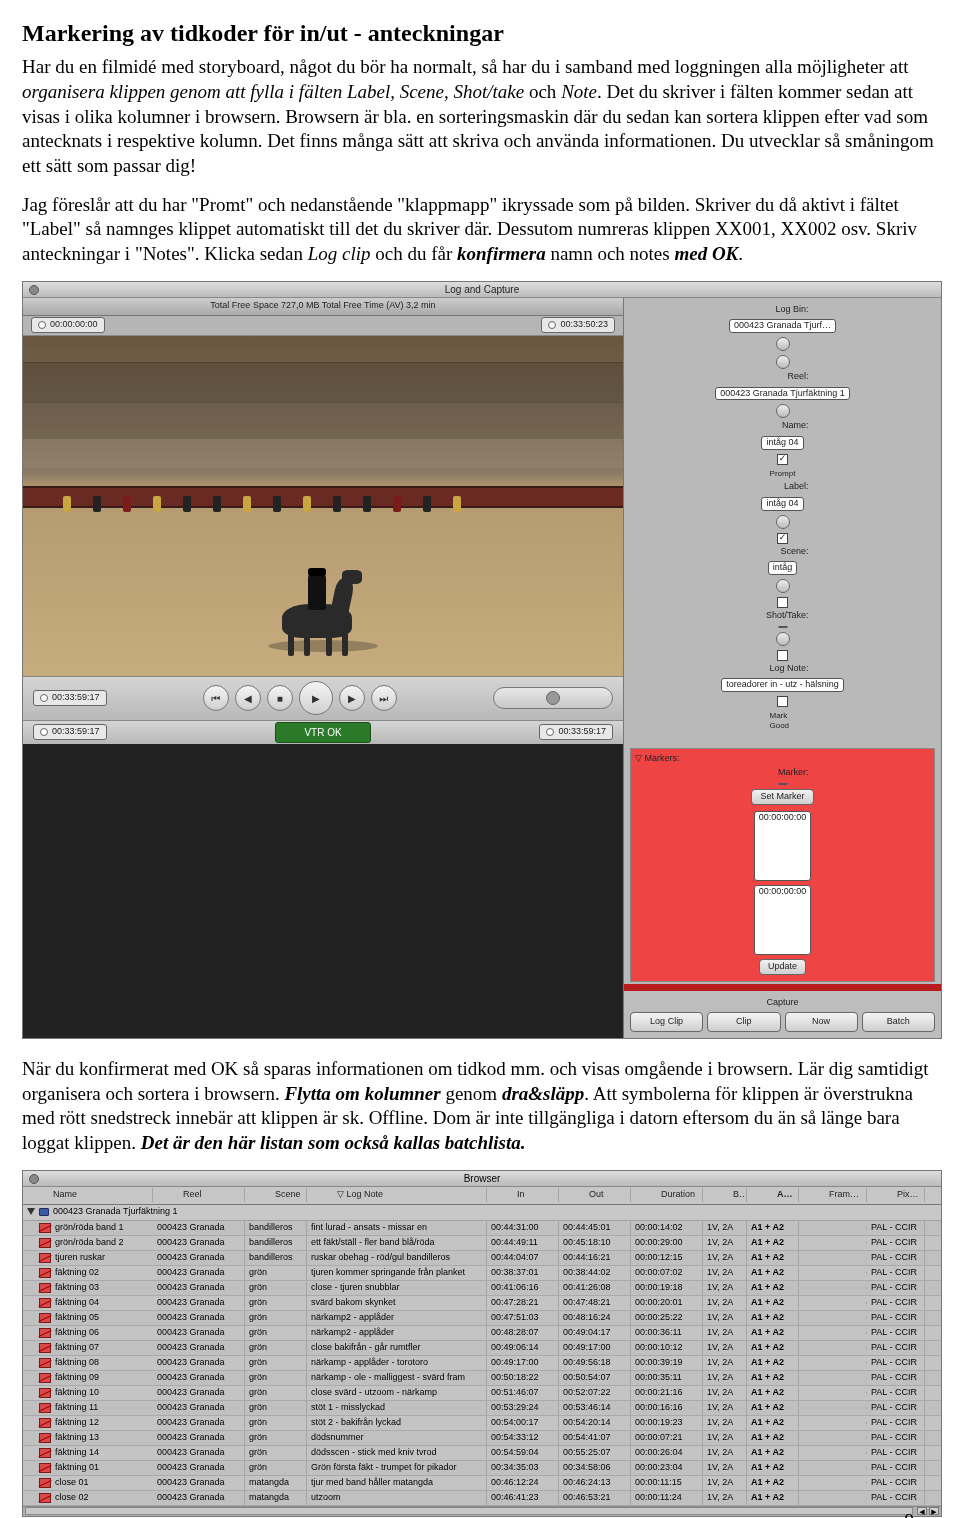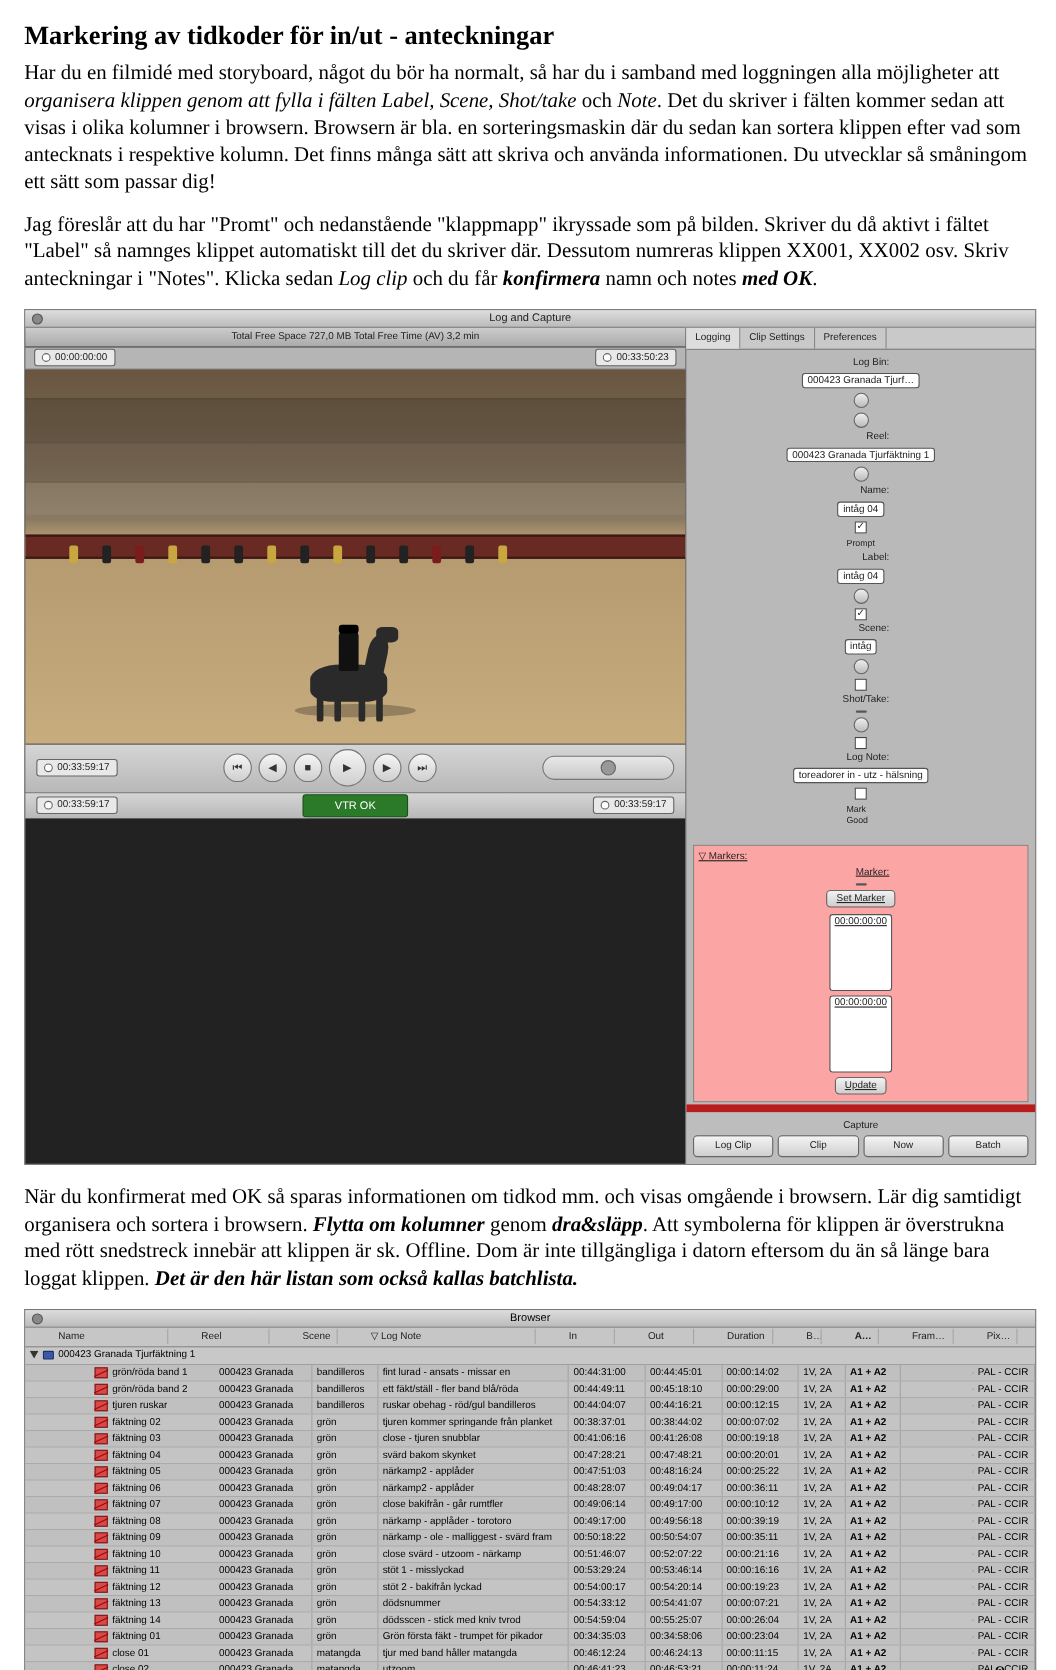--- a/index.html
+++ b/index.html
@@ -121,21 +121,21 @@
   .lc-tab{padding:3px 8px;border-right:1px solid #888;font-size:9px;}
   .lc-tab.active{background:#ddd;}
   .lc-form{padding:4px 6px 2px 6px;}
   .frow{display:flex;align-items:center;margin:2px 0;gap:4px;flex-direction:column;}
   .flabel{width:52px;text-align:right;font-size:9px;color:#222;}
   .finput{flex:1;background:#fff;border:1px solid #555;border-radius:3px;height:13px;padding:0 4px;font-size:9px;overflow:hidden;white-space:nowrap;}
   .fbtn{width:14px;height:14px;border-radius:50%;background:linear-gradient(#eee,#bbb);border:1px solid #666;}
   .chk{width:11px;height:11px;background:#fff;border:1px solid #444;display:inline-flex;align-items:center;justify-content:center;font-size:9px;}
   .chk.checked::after{content:"✓";}
   .tinylabel{font-size:8px;}
-  .markers-box{border:1px solid #888;background:#fca5a5;padding:4px;margin-top:16px;text-decoration:underline;}
+  .markers-box{border:1px solid #888;background:#ef4444;padding:4px;margin-top:16px;}
   .m-title{font-size:9px;margin-bottom:3px;}
   .pill-btn{background:linear-gradient(#f2f2f2,#cfcfcf);border:1px solid #666;border-radius:4px;padding:1px 8px;font-size:9px;}
   .lc-capture{
     margin-top:auto;padding:6px;
     background:#bdbdbd;border-top:7px solid #b91c1c;text-align:center;
   }
   .cap-title{font-size:9px;margin-bottom:4px;}
   .cap-row{display:flex;gap:4px;justify-content:center;}
   .cap-btn{flex:1;background:linear-gradient(#f4f4f4,#cfcfcf);border:1px solid #666;border-radius:4px;padding:3px 0;font-size:9px;}
 
@@ -155,21 +155,21 @@
   .col{padding:1px 4px;border-right:1px solid #a5a5a5;overflow:hidden;white-space:nowrap;text-overflow:ellipsis;}
   .c-name{width:130px;padding-left:6px;} .c-reel{width:92px;} .c-scene{width:62px;}
   .c-log{width:180px;} .c-in{width:72px;} .c-out{width:72px;}
   .c-dur{width:72px;} .c-tr{width:44px;} .c-au{width:52px;font-weight:bold;}
   .c-fs{width:68px;} .c-pa{width:58px;padding-right:2px;} 
   .b-head .col{font-size:9px;color:#222;padding-left:30px;}
   .b-group{height:16px;display:flex;align-items:center;background:#c8c8c8;border-bottom:1px solid #a0a0a0;padding-left:4px;gap:4px;}
   .disclose{width:8px;height:8px;display:inline-block;}
   .disclose svg{display:block;}
   .bin-ico{width:10px;height:8px;background:#3a5aa8;border-radius:1px;border:1px solid #203060;}
-  .b-row{height:15px;background:#c4c4c4;border-bottom:1px solid #aaa;padding-left:47px;}
+  .b-row{height:15px;background:#c4c4c4;border-bottom:1px solid #aaa;}
   .b-row:nth-child(odd){background:#c0c0c0;}
   .clip-ico{
     width:12px;height:10px;background:#d64a4a;border:1px solid #7a1a1a;
     display:inline-block;margin-left:16px;margin-right:4px;position:relative;flex:none;
   }
   .clip-ico::after{content:"";position:absolute;left:-2px;top:-2px;right:-2px;bottom:-2px;border:0;}
   .clip-ico .slash{position:absolute;left:-2px;right:-2px;top:50%;height:0;border-top:1.5px solid #a00;transform:rotate(-25deg);}
   .name-in{display:flex;align-items:center;width:130px;}
   .name-txt{overflow:hidden;white-space:nowrap;text-overflow:ellipsis;}
   .scroll-x{height:10px;background:#b0b0b0;border-top:1px solid #888;display:flex;justify-content:flex-end;align-items:center;padding-right:2px;gap:2px;}
@@ -258,25 +258,20 @@
               <span>00:33:59:17</span>
             </span>
         <span class="vtr-ok">VTR OK</span>
         <span class="tc-box">
               <span class="tc-dot"></span>
               <span>00:33:59:17</span>
             </span>
       </div>
     </div>
     <div class="lc-right">
-      <div class="lc-tabs">
-        <div class="lc-tab active">Logging</div>
-        <div class="lc-tab">Clip Settings</div>
-        <div class="lc-tab">Preferences</div>
-      </div>
       <div class="lc-form">
         <div class="frow">
               <span class="flabel">Log Bin:</span>
               <span class="finput">000423  Granada Tjurf…</span>
               <span class="fbtn"></span>
               <span class="fbtn"></span>
             </div>
         <div class="frow">
               <span class="flabel">Reel:</span>
               <span class="finput">000423 Granada Tjurfäktning 1</span>

